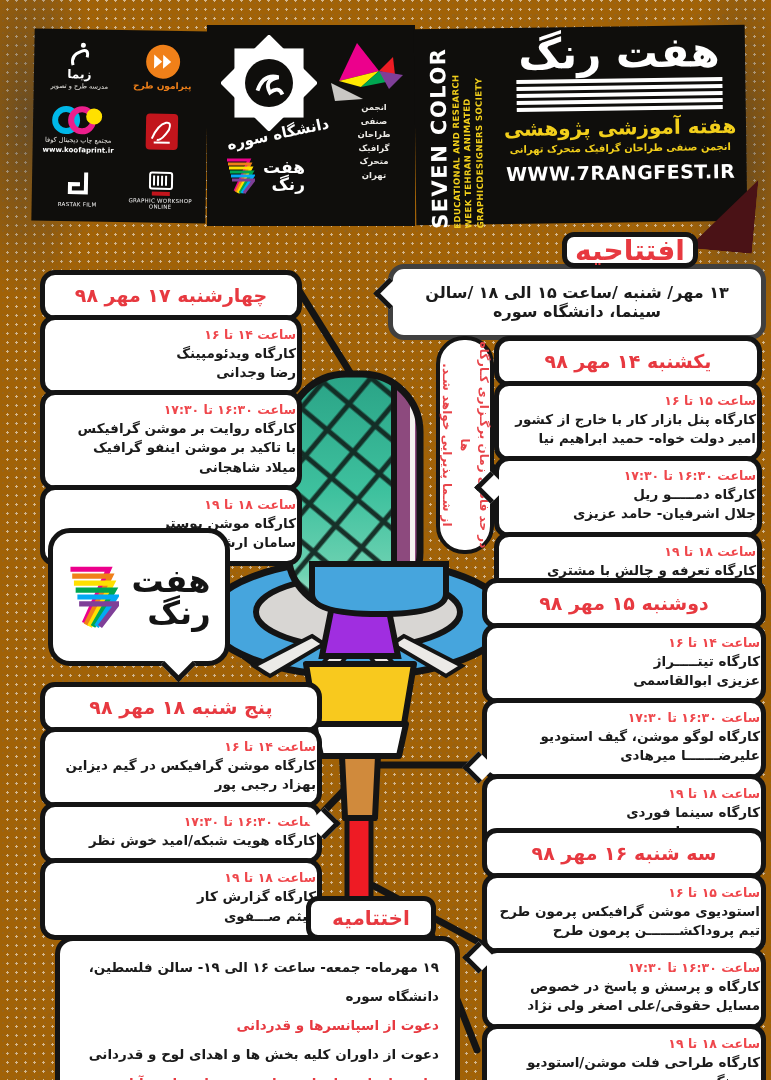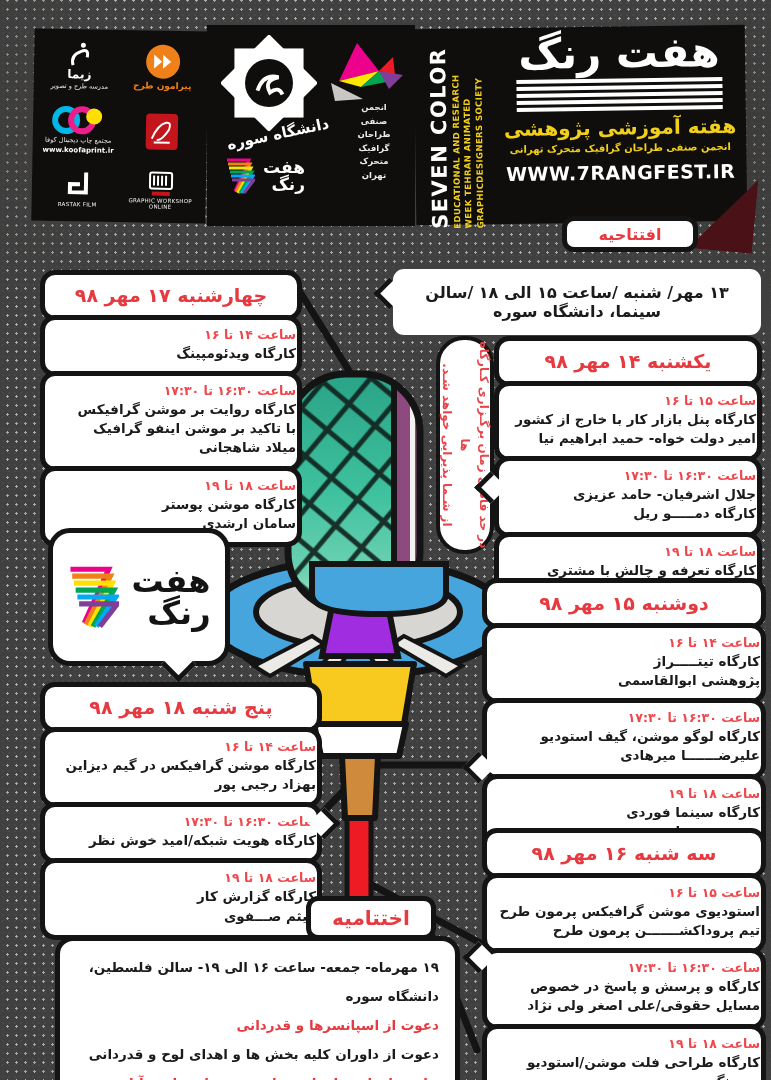--- a/index.html
+++ b/index.html
@@ -1,17 +1,17 @@
 <!DOCTYPE html>
 <html><head>
 <meta charset="utf-8">
 <style>
   html,body{margin:0;padding:0;background:#777;}
   .poster{position:relative;width:771px;height:1080px;overflow:hidden;
-    background:#404040;font-family:"DejaVu Sans","Liberation Sans",sans-serif;}
+    background:#a16207;font-family:"DejaVu Sans","Liberation Sans",sans-serif;}
   .poster::before{content:'';position:absolute;inset:0;z-index:0;
     background-image:
       radial-gradient(rgba(110,108,104,.18) 1px,transparent 1.3px),
       radial-gradient(rgba(255,255,255,.55) 1px,transparent 1.3px),
       radial-gradient(rgba(90,88,85,.10) 2px,transparent 2.5px);
     background-size:6px 6px,9px 9px,27px 27px;
     background-position:0 0,3px 5px,9px 3px;}
   .shade{position:absolute;z-index:0;pointer-events:none;}
   .shade.tl{left:-40px;top:-60px;width:140px;height:360px;
     background:radial-gradient(closest-side,rgba(60,58,56,.55),rgba(60,58,56,0));}
@@ -255,35 +255,36 @@
           <i></i>
           <i></i>
           <i></i>
         </div>
       <div class="r-week">هفته آموزشی پژوهشی</div>
       <div class="r-soc">انجمن صنفی طراحان گرافیک متحرک تهرانی</div>
       <div class="r-site">WWW.7RANGFEST.IR</div>
     </div>
   </div>
 
-  <div class="pill" style="left:562px;top:216px;width:136px;height:36px;font-size:16px">افتتاحیه</div>
+  <div class="pill" style="left:562px;top:232px;width:136px;height:36px;font-size:28px">افتتاحیه</div>
   <div class="opening-content">۱۳ مهر/ شنبه /ساعت ۱۵ الی ۱۸ /سالن سینما، دانشگاه سوره</div>
   <div class="ptr left" style="left:378px;top:282px"></div>
 
   <div class="note-pill">
     <div>در حد فاصل زمان برگـزاری کـارگاه ها</div>
     <div>از شـما پذیرایی خواهد شـد.</div>
   </div>
 
   <div class="daybox" style="left:40px;top:270px;width:262px">
     <div class="cell tcell">
       <span class="ttl">چهارشنبه ۱۷ مهر ۹۸</span></div>
     <div class="cell">
       <div class="time">ساعت ۱۴ تا ۱۶</div>
       <div class="line">کارگاه ویدئومپینگ</div>
+      <div class="line">رضا وجدانی</div>
     </div>
     <div class="cell">
       <div class="time">ساعت ۱۶:۳۰ تا ۱۷:۳۰</div>
       <div class="line">کارگاه روایت بر موشن گرافیکس</div>
       <div class="line">با تاکید بر موشن اینفو گرافیک</div>
       <div class="line">میلاد شاهجانی</div>
     </div>
     <div class="cell">
       <div class="time">ساعت ۱۸ تا ۱۹</div>
       <div class="line">کارگاه موشن پوستر</div>
@@ -294,22 +295,22 @@
   <div class="daybox" style="left:494px;top:336px;width:268px">
     <div class="cell tcell">
       <span class="ttl">یکشنبه ۱۴ مهر ۹۸</span></div>
     <div class="cell">
       <div class="time">ساعت ۱۵ تا ۱۶</div>
       <div class="line">کارگاه پنل بازار کار با خارج از کشور</div>
       <div class="line">امیر دولت خواه- حمید ابراهیم نیا</div>
     </div>
     <div class="cell">
       <div class="time">ساعت ۱۶:۳۰ تا ۱۷:۳۰</div>
+      <div class="line">کارگاه دمـــــو ریل</div>
       <div class="line">جلال اشرفیان- حامد عزیزی</div>
-      <div class="line">کارگاه دمـــــو ریل</div>
     </div>
     <div class="cell">
       <div class="time">ساعت ۱۸ تا ۱۹</div>
       <div class="line">کارگاه تعرفه و چالش با مشتری</div>
       <div class="line">مجید یوسف زاده</div>
     </div>
     <div class="ptr left" style="left:-15px;top:140px"></div>
   </div>
 
   <div class="bubble">
@@ -328,21 +329,21 @@
       </g>
     </svg>
   </div>
 
   <div class="daybox" style="left:482px;top:578px;width:284px">
     <div class="cell tcell">
       <span class="ttl">دوشنبه ۱۵ مهر ۹۸</span></div>
     <div class="cell">
       <div class="time">ساعت ۱۴ تا ۱۶</div>
       <div class="line">کارگاه تیتـــــراژ</div>
-      <div class="line">پژوهشی ابوالقاسمی</div>
+      <div class="line">عزیزی ابوالقاسمی</div>
     </div>
     <div class="cell">
       <div class="time">ساعت ۱۶:۳۰ تا ۱۷:۳۰</div>
       <div class="line">کارگاه لوگو موشن، گیف استودیو</div>
       <div class="line">علیرضـــــــا میرهادی</div>
     </div>
     <div class="cell">
       <div class="time">ساعت ۱۸ تا ۱۹</div>
       <div class="line">کارگاه سینما فوردی</div>
       <div class="line">محمد حسن اصنعی</div>

